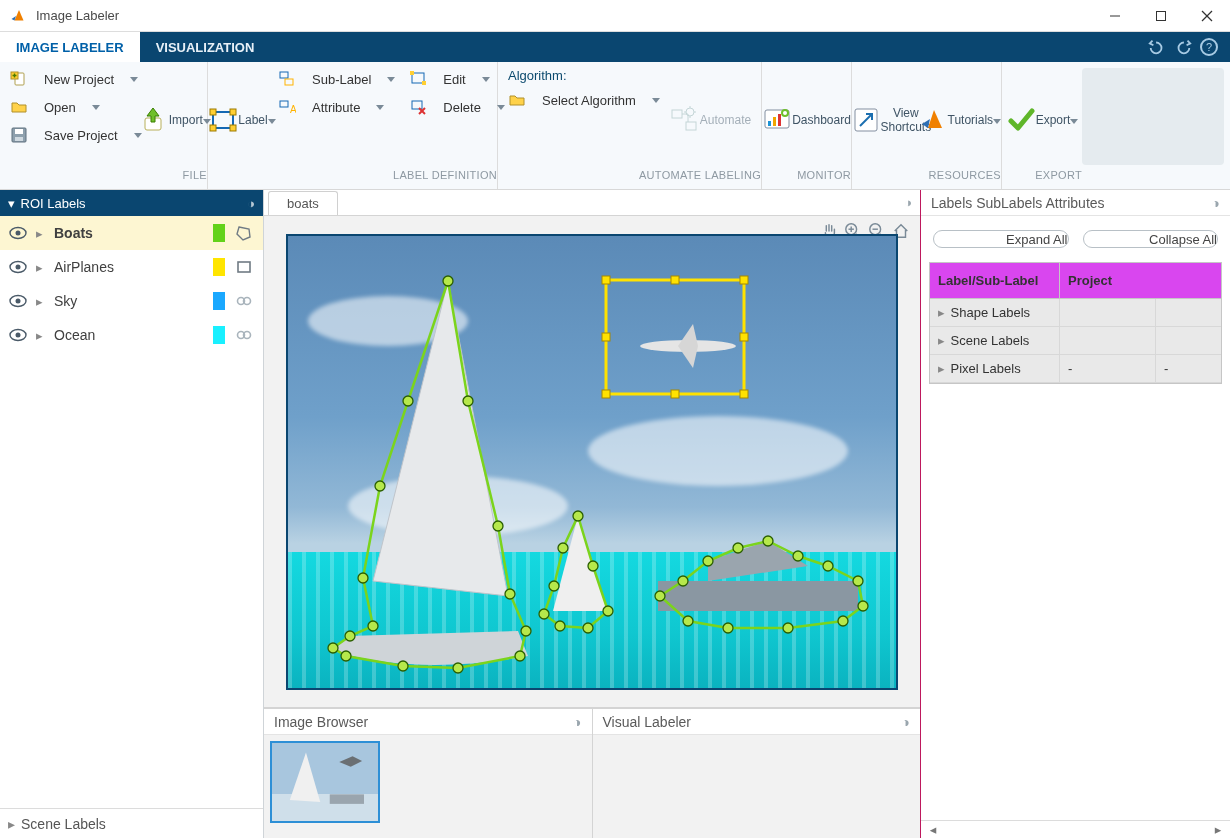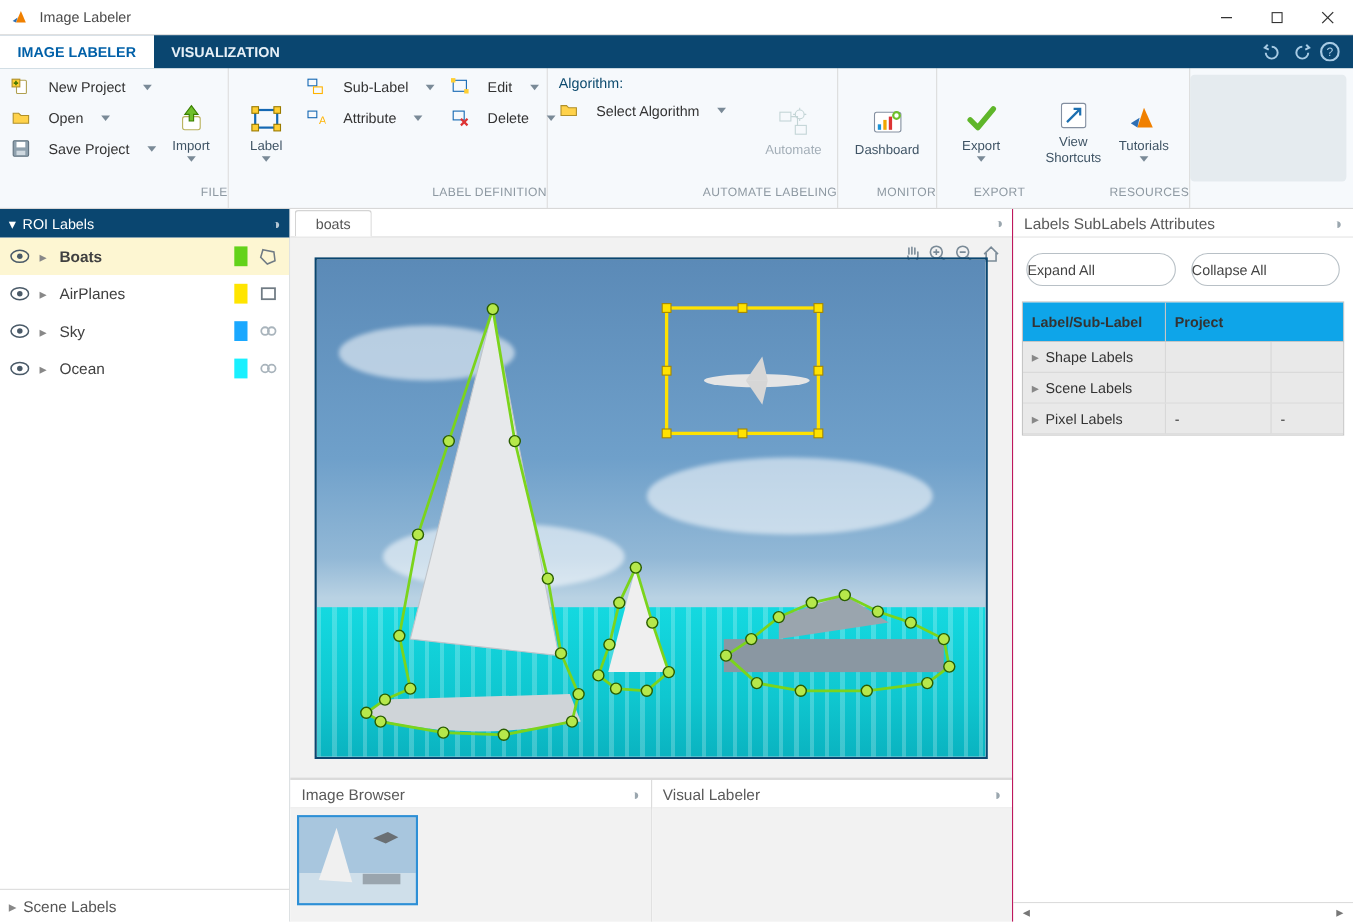--- a/index.html
+++ b/index.html
@@ -20,21 +20,21 @@
 .tabrow .tab.inactive{color:#e7f0f7}
 .tabrow .righticons{position:absolute;right:4px;top:2px;display:flex;gap:8px;align-items:center;height:26px;padding:0 8px;color:#a8cbe4}
 
 
 .ribbon{height:128px;background:#f6f9fc;border-bottom:1px solid #d8d8d8;display:flex}
 .rgroup{border-right:1px solid #dcdcdc;display:flex;flex-direction:column}
 .rgroup .body{flex:1;display:flex;padding:4px 6px 0 6px}
 .rgroup .cap{height:20px;text-align:right;font-size:11px;color:#8e99a2;letter-spacing:.3px}
 .col{display:flex;flex-direction:column;gap:2px}
 .btnrow{display:flex;align-items:center;gap:16px;height:26px;padding:0 4px;border-radius:3px;white-space:nowrap}
-.bigbtn{display:flex;flex-direction:column;align-items:center;justify-content:center;padding:4px 8px 0 8px;min-width:56px;border-radius:3px}
+.bigbtn{display:flex;align-items:center;justify-content:center;padding:4px 8px 0 8px;min-width:56px;border-radius:3px}
 .bigbtn .ic{width:32px;height:32px;display:flex;align-items:center;justify-content:center}
 .bigbtn .lbl{font-size:12px;color:#3f5465;margin-top:2px;text-align:center;line-height:1.1}
 .smic{width:18px;height:18px;display:flex;align-items:center;justify-content:center}
 
 
 .ws{display:flex;height:648px}
 .leftpane{width:264px;border-right:1px solid #cfd4d8;display:flex;flex-direction:column;background:#fff}
 .panelhead{height:26px;background:#0a4670;color:#fff;display:flex;align-items:center;padding:0 8px;font-size:13px;gap:6px}
 .panelhead .x{margin-left:auto;opacity:.7}
 .roilist{flex:1;overflow:auto}
@@ -72,23 +72,23 @@
 .bphead{height:26px;display:flex;align-items:center;padding:0 10px;color:#5a5a5a;font-size:14px;border-bottom:1px solid #e4e4e4}
 .bphead .x{margin-left:auto;color:#9aa6ae}
 .thumbs{flex:1;padding:6px;display:flex;gap:6px;overflow:auto;background:#f2f2f2}
 .thumb{width:110px;height:82px;border:2px solid #2d8fd6;background:linear-gradient(#a8c6de 0%,#a8c6de 65%,#cfdfea 65%,#cfdfea 100%);position:relative}
 
 
 .rightpane{width:310px;border-left:1px solid #be185d;display:flex;flex-direction:column;background:#fff}
 .rphead{height:26px;display:flex;align-items:center;padding:0 10px;color:#5a5a5a;font-size:14px;border-bottom:1px solid #e4e4e4}
 .rphead .x{margin-left:auto;color:#9aa6ae}
 .expandrow{padding:14px 12px;display:flex;gap:14px}
-.pillbtn{flex:1;height:30px;border:1px solid #b8c0c6;border-radius:15px;display:flex;align-items:center;justify-content:flex-start;background:#fff;font-size:13px;color:#444}
+.pillbtn{flex:1;height:18px;border:1px solid #b8c0c6;border-radius:15px;display:flex;align-items:center;justify-content:flex-end;background:#fff;font-size:13px;color:#444}
 .tbl{margin:0 8px;border:1px solid #c6c6c6}
-.tbl .hdr{display:flex;background:#0ea5e9;border-bottom:1px solid #c6c6c6}
+.tbl .hdr{display:flex;background:#d946ef;border-bottom:1px solid #c6c6c6}
 .tbl .hdr div{padding:10px 8px;font-weight:700;border-right:1px solid #c6c6c6}
 .tbl .hdr div:last-child{border-right:none}
 .tbl .row{display:flex;border-bottom:1px solid #d8d8d8;background:#e9e9e9}
 .tbl .row div{padding:6px 8px;border-right:1px solid #d8d8d8}
 .tbl .row div:last-child{border-right:none}
 .c1{width:130px}.c2{width:96px}.c3{flex:1}
 .scrollfoot{margin-top:auto;height:18px;border-top:1px solid #dcdcdc;display:flex;align-items:center;padding:0 4px}
 .scrollfoot .sbtn{width:16px;height:14px;display:flex;align-items:center;justify-content:center;color:#777}
 .scrollfoot .track{flex:1}
 
@@ -310,35 +310,20 @@
               <rect x="16" y="9" width="3" height="12" fill="#d33"></rect>
               <circle cx="23" cy="8" r="3" fill="none" stroke="#6fbf2a" stroke-width="2"></circle>
             </svg>
           </span>
         <span class="lbl">Dashboard</span>
       </div>
     </div>
     <div class="cap">MONITOR</div>
   </div>
 
-  <div class="rgroup" style="width:80px;border-right:none">
-    <div class="body" style="justify-content:center">
-      <div class="bigbtn">
-        <span class="ic">
-            <svg width="30" height="30" viewBox="0 0 30 30">
-              <polyline points="5,16 12,23 26,6" fill="none" stroke="#5fb62a" stroke-width="5" stroke-linecap="round" stroke-linejoin="round"></polyline>
-            </svg>
-          </span>
-        <span class="lbl">Export</span>
-        <span class="caret" style="margin-top:3px"></span>
-      </div>
-    </div>
-    <div class="cap">EXPORT</div>
-  </div>
-
   <div class="rgroup" style="width:150px">
     <div class="body" style="justify-content:center">
       <div class="bigbtn">
         <span class="ic">
             <svg width="28" height="28" viewBox="0 0 28 28">
               <rect x="3" y="3" width="22" height="22" rx="2" fill="#fff" stroke="#838fa0"></rect>
               <polyline points="8,20 20,8" stroke="#1c6fb0" stroke-width="2" fill="none"></polyline>
               <polyline points="14,8 20,8 20,14" stroke="#1c6fb0" stroke-width="2" fill="none"></polyline>
             </svg>
           </span>
@@ -350,20 +335,35 @@
             <svg width="28" height="28" viewBox="0 0 28 28">
               <path d="M8 22 L14 4 L22 22 Z" fill="#f08000"></path>
               <path d="M2 18 L10 13 L8 22 Z" fill="#2e6fb4"></path>
             </svg>
           </span>
         <span class="lbl">Tutorials</span>
         <span class="caret" style="margin-top:3px"></span>
       </div>
     </div>
     <div class="cap">RESOURCES</div>
+  </div>
+
+  <div class="rgroup" style="width:80px;border-right:none">
+    <div class="body" style="justify-content:center">
+      <div class="bigbtn">
+        <span class="ic">
+            <svg width="30" height="30" viewBox="0 0 30 30">
+              <polyline points="5,16 12,23 26,6" fill="none" stroke="#5fb62a" stroke-width="5" stroke-linecap="round" stroke-linejoin="round"></polyline>
+            </svg>
+          </span>
+        <span class="lbl">Export</span>
+        <span class="caret" style="margin-top:3px"></span>
+      </div>
+    </div>
+    <div class="cap">EXPORT</div>
   </div>
 
   <div style="flex:1;background:#e5ebef;margin:6px 6px 24px 0;border-radius:4px"></div>
 </div>
 
 <div class="ws">
 
   <div class="leftpane">
     <div class="panelhead">
       <span>▾</span>

